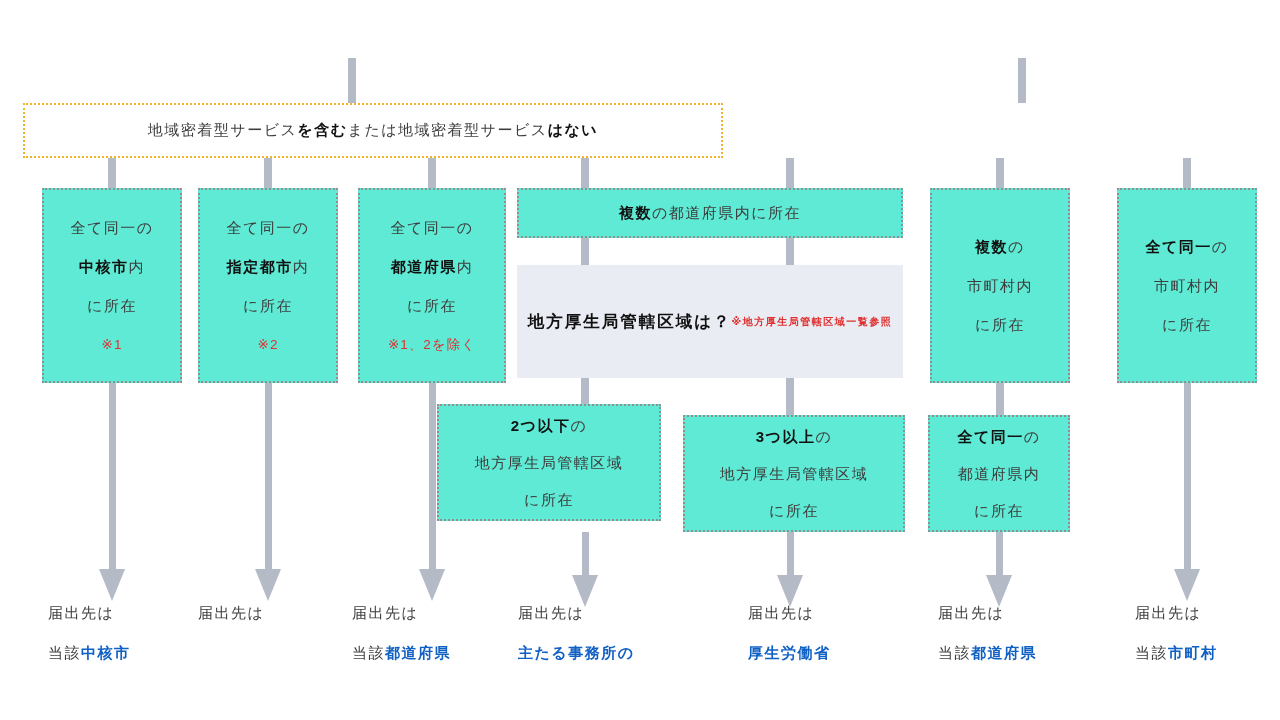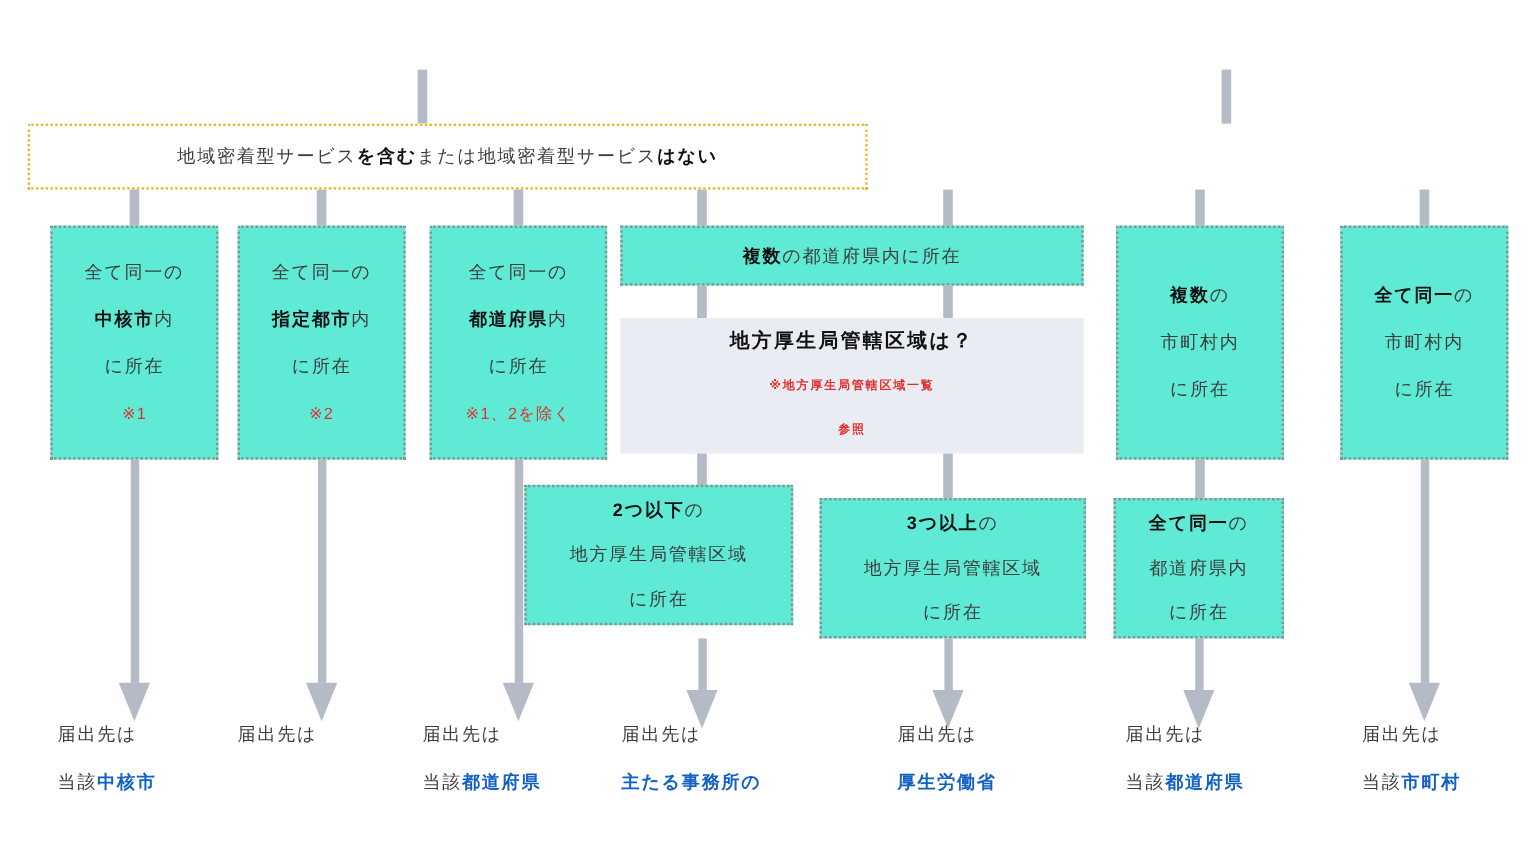--- a/index.html
+++ b/index.html
@@ -32,21 +32,21 @@
   .yellow-right{left:740px;top:103px;width:517px;height:55px;}
 
   .dashbox{
     position:absolute;border:2px dotted var(--border-gray);background:#5eead4;
     display:flex;flex-direction:column;align-items:center;justify-content:center;
     font-size:15px;color:var(--text);letter-spacing:1.5px;text-align:center;
     line-height:39px;
   }
   .fillbox{
     position:absolute;background:var(--header-bg);
-    display:flex;flex-direction:column;align-items:center;justify-content:center;
+    display:flex;flex-direction:row;align-items:center;justify-content:center;
     text-align:center;letter-spacing:1.5px;line-height:37px;
   }
   .b{font-weight:700;color:var(--text-bold);}
   .note{color:var(--red);font-size:13.5px;letter-spacing:1px;}
   .qtitle{font-size:16.5px;font-weight:700;color:var(--text-bold);letter-spacing:2px;}
   .qnote{font-size:10px;font-weight:700;color:var(--red);letter-spacing:1.5px;}
 
   .box1{left:42px;top:188px;width:140px;height:195px;}
   .box2{left:198px;top:188px;width:140px;height:195px;}
   .box3{left:358px;top:188px;width:148px;height:195px;}

